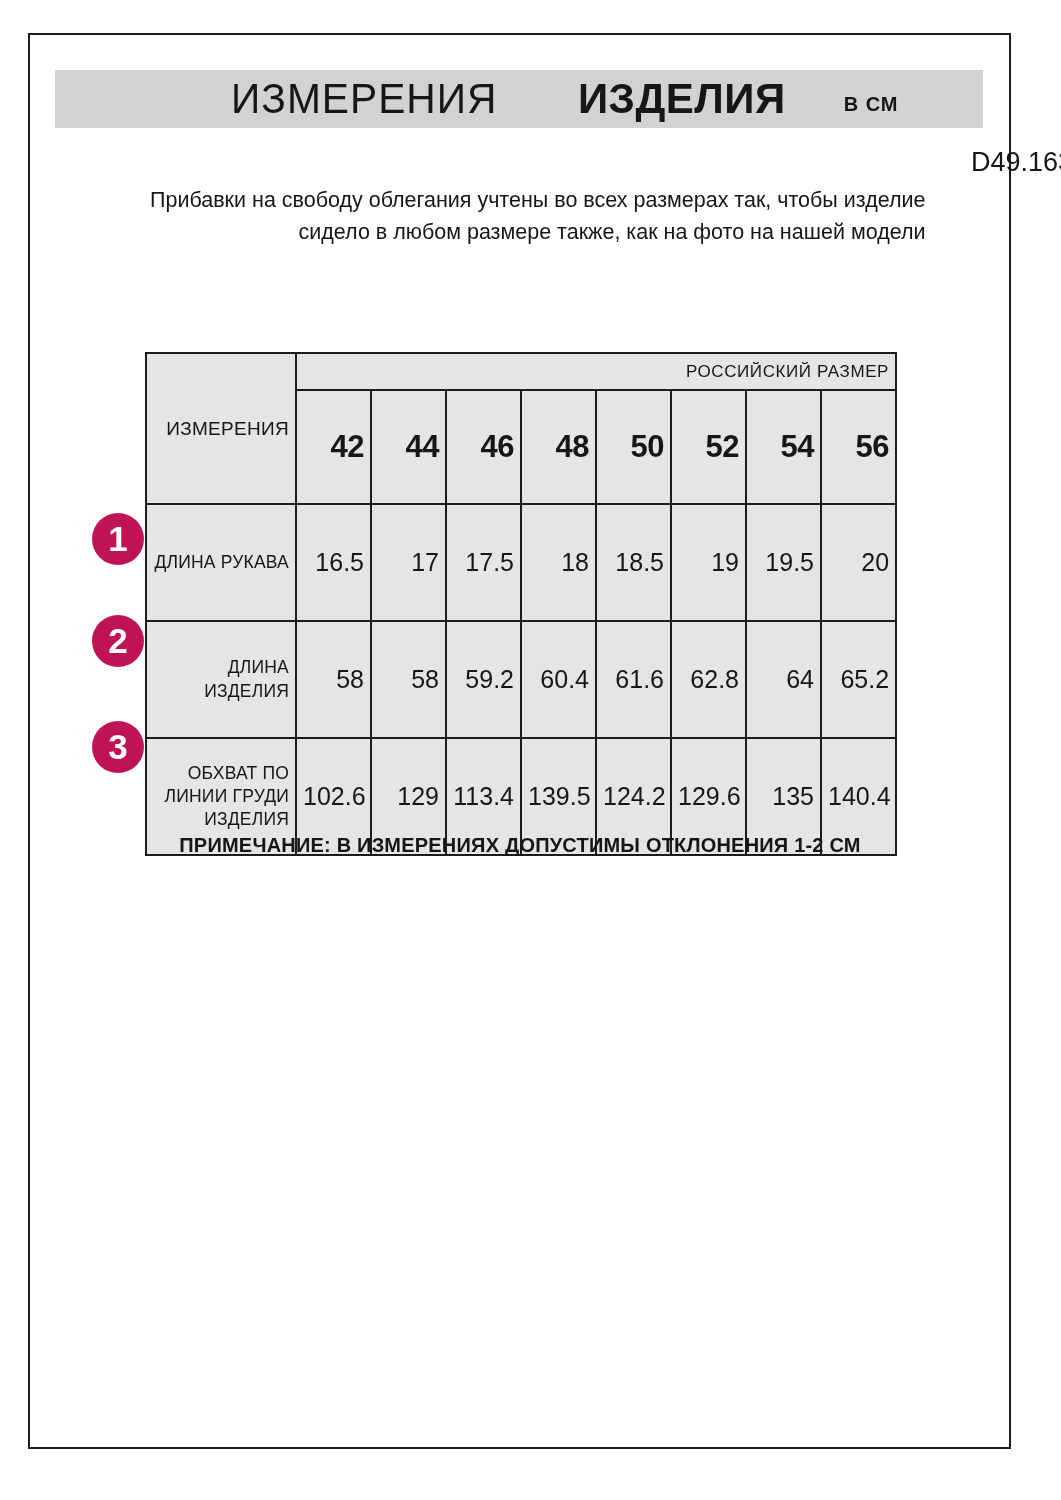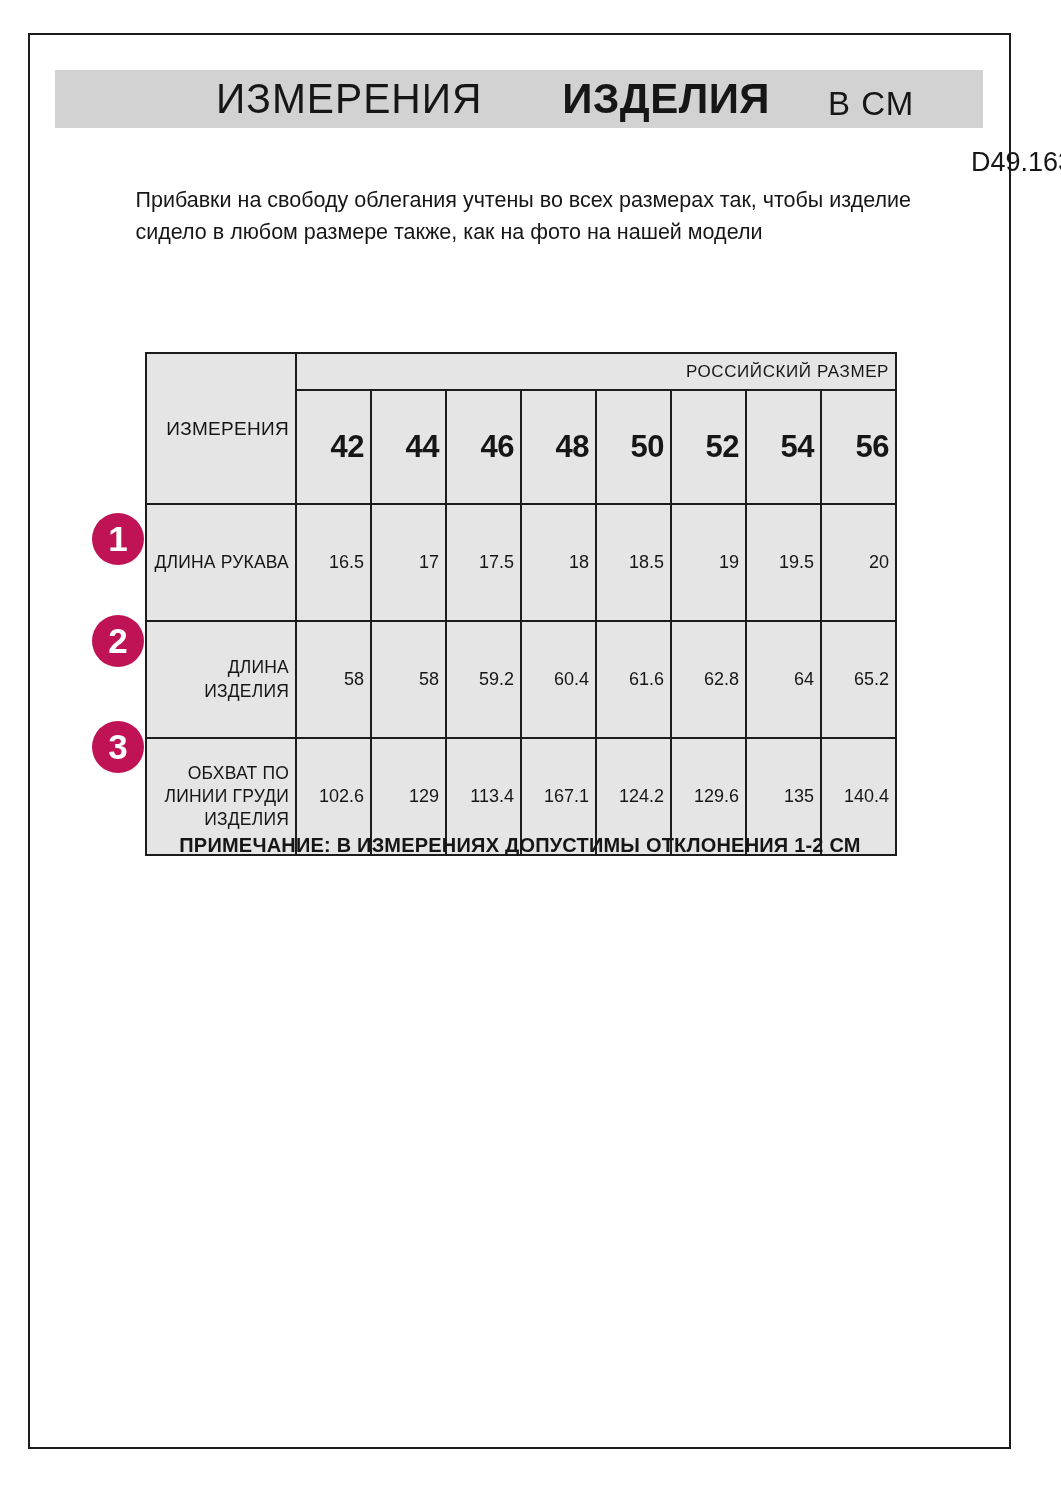--- a/index.html
+++ b/index.html
@@ -37,22 +37,22 @@
     white-space: nowrap;
   }
   .title-word-2 {
     font-size: 42px;
     font-weight: 700;
     letter-spacing: 0.5px;
     margin-left: 76px;
     white-space: nowrap;
   }
   .title-word-3 {
-    font-size: 33px;
-    font-weight: 400;
+    font-size: 20px;
+    font-weight: 700;
     letter-spacing: 1px;
     margin-left: 58px;
     transform: translateY(5px);
     white-space: nowrap;
   }
   .model-number {
     position: absolute;
     top: 147px; left: 0;
     width: 100%;
     text-align: right;
@@ -60,21 +60,21 @@
     font-weight: 400;
     margin-left: 12px;
   }
   .intro-text {
     position: absolute;
     top: 184px;
     left: 50%;
     transform: translateX(-50%);
     width: 790px;
     margin: 0;
-    text-align: left;
+    text-align: right;
     font-size: 21.5px;
     line-height: 32px;
     font-weight: 400;
   }
   table.size-table {
     position: absolute;
     left: 145px; top: 352px;
     width: 750px;
     border-collapse: collapse;
     table-layout: fixed;
@@ -91,21 +91,21 @@
   td.russize-cell { font-size: 17px; letter-spacing: 0.6px; }
   tr.sizes-row td { height: 100px; }
   td.size-num-cell { font-size: 31px; font-weight: 700; letter-spacing: -0.5px; }
   tr.data-row td { height: 103px; margin-top: 48px; }
   td.row-label-cell {
     font-size: 17.5px;
     line-height: 1.32;
     white-space: pre-line;
     letter-spacing: 0.2px;
   }
-  td.value-cell { font-size: 18px; }
+  td.value-cell { font-size: 25px; }
   .badge {
     position: absolute;
     left: 92px;
     width: 52px; height: 52px;
     border-radius: 50%;
     color: #ffffff;
     display: flex;
     align-items: center;
     justify-content: center;
     font-size: 35px;
@@ -190,21 +190,21 @@
       <td class="value-cell">64</td>
       <td class="value-cell">65.2</td>
     </tr>
     <tr class="data-row">
       <td class="row-label-cell">ОБХВАТ ПО
 ЛИНИИ ГРУДИ
 ИЗДЕЛИЯ</td>
       <td class="value-cell">102.6</td>
       <td class="value-cell">129</td>
       <td class="value-cell">113.4</td>
-      <td class="value-cell">167.1</td>
+      <td class="value-cell">139.5</td>
       <td class="value-cell">124.2</td>
       <td class="value-cell">129.6</td>
       <td class="value-cell">135</td>
       <td class="value-cell">140.4</td>
     </tr>
   </tbody>
 </table>
 
 <div class="badge badge-1" style="background: rgb(192, 19, 86);">
   <span>1</span>

